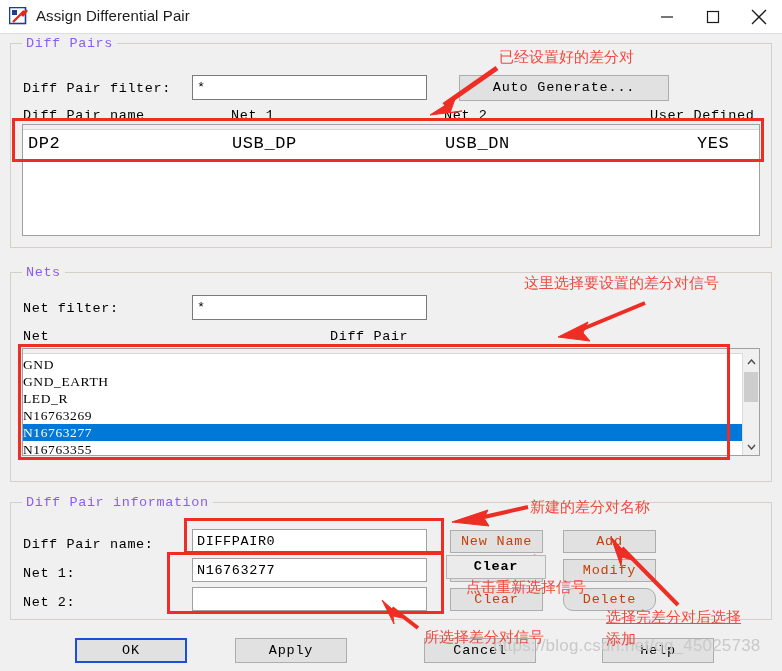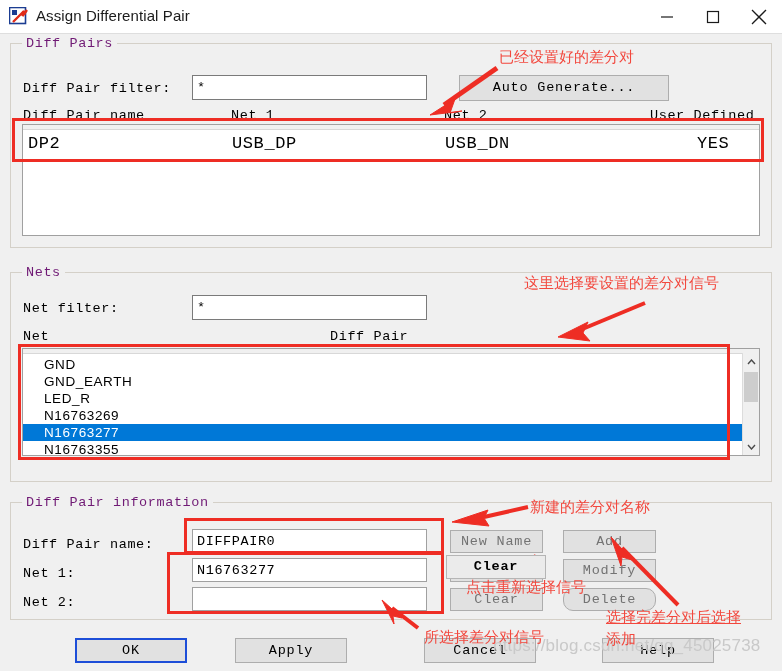--- a/index.html
+++ b/index.html
@@ -63,21 +63,21 @@
     border: 1px solid #d4d0c8;
     background: transparent;
     box-sizing: border-box;
   }
   .group-label {
     position: absolute;
     background: #f0f0f0;
     padding: 0 4px;
     font-family: "Liberation Mono", monospace;
     font-size: 13.5px;
-    color: #701a75;
+    color: #8b5cf6;
     white-space: nowrap;
     letter-spacing: 0.6px;
   }
 
   .label-static {
     position: absolute;
     font-family: "Liberation Mono", monospace;
     font-size: 13.5px;
     color: #000;
     letter-spacing: 0.6px;
@@ -115,39 +115,39 @@
     color: #000;
     text-align: center;
     cursor: default;
     padding: 0;
     line-height: 1;
     display: flex;
     align-items: center;
     justify-content: center;
     white-space: nowrap;
   }
-  .btn.disabled { color: #737373; }
+  .btn.disabled { color: #c2410c; }
   .btn.default  { border: 2px solid #1d4ed8; }
 
   
   .listbox {
     position: absolute;
     background: #ffffff;
     border: 1px solid #a0a0a0;
     box-sizing: border-box;
     overflow: hidden;
   }
   .listrow {
-    font-family: Liberation Sans, sans-serif;
+    font-family: Liberation Serif, serif;
     font-size: 13.5px;
     letter-spacing: 0.6px;
     color: #000;
     height: 17px;
     line-height: 17px;
-    padding-left: 21px;
+    padding-left: 0;
     white-space: nowrap;
     box-sizing: border-box;
   }
   .listrow.selected { background: #0078d7; color: #ffffff; }
   .cellrow {
     position: relative;
     height: 22px;
     line-height: 22px;
     font-family: "Liberation Mono", monospace;
     font-size: 17px;

